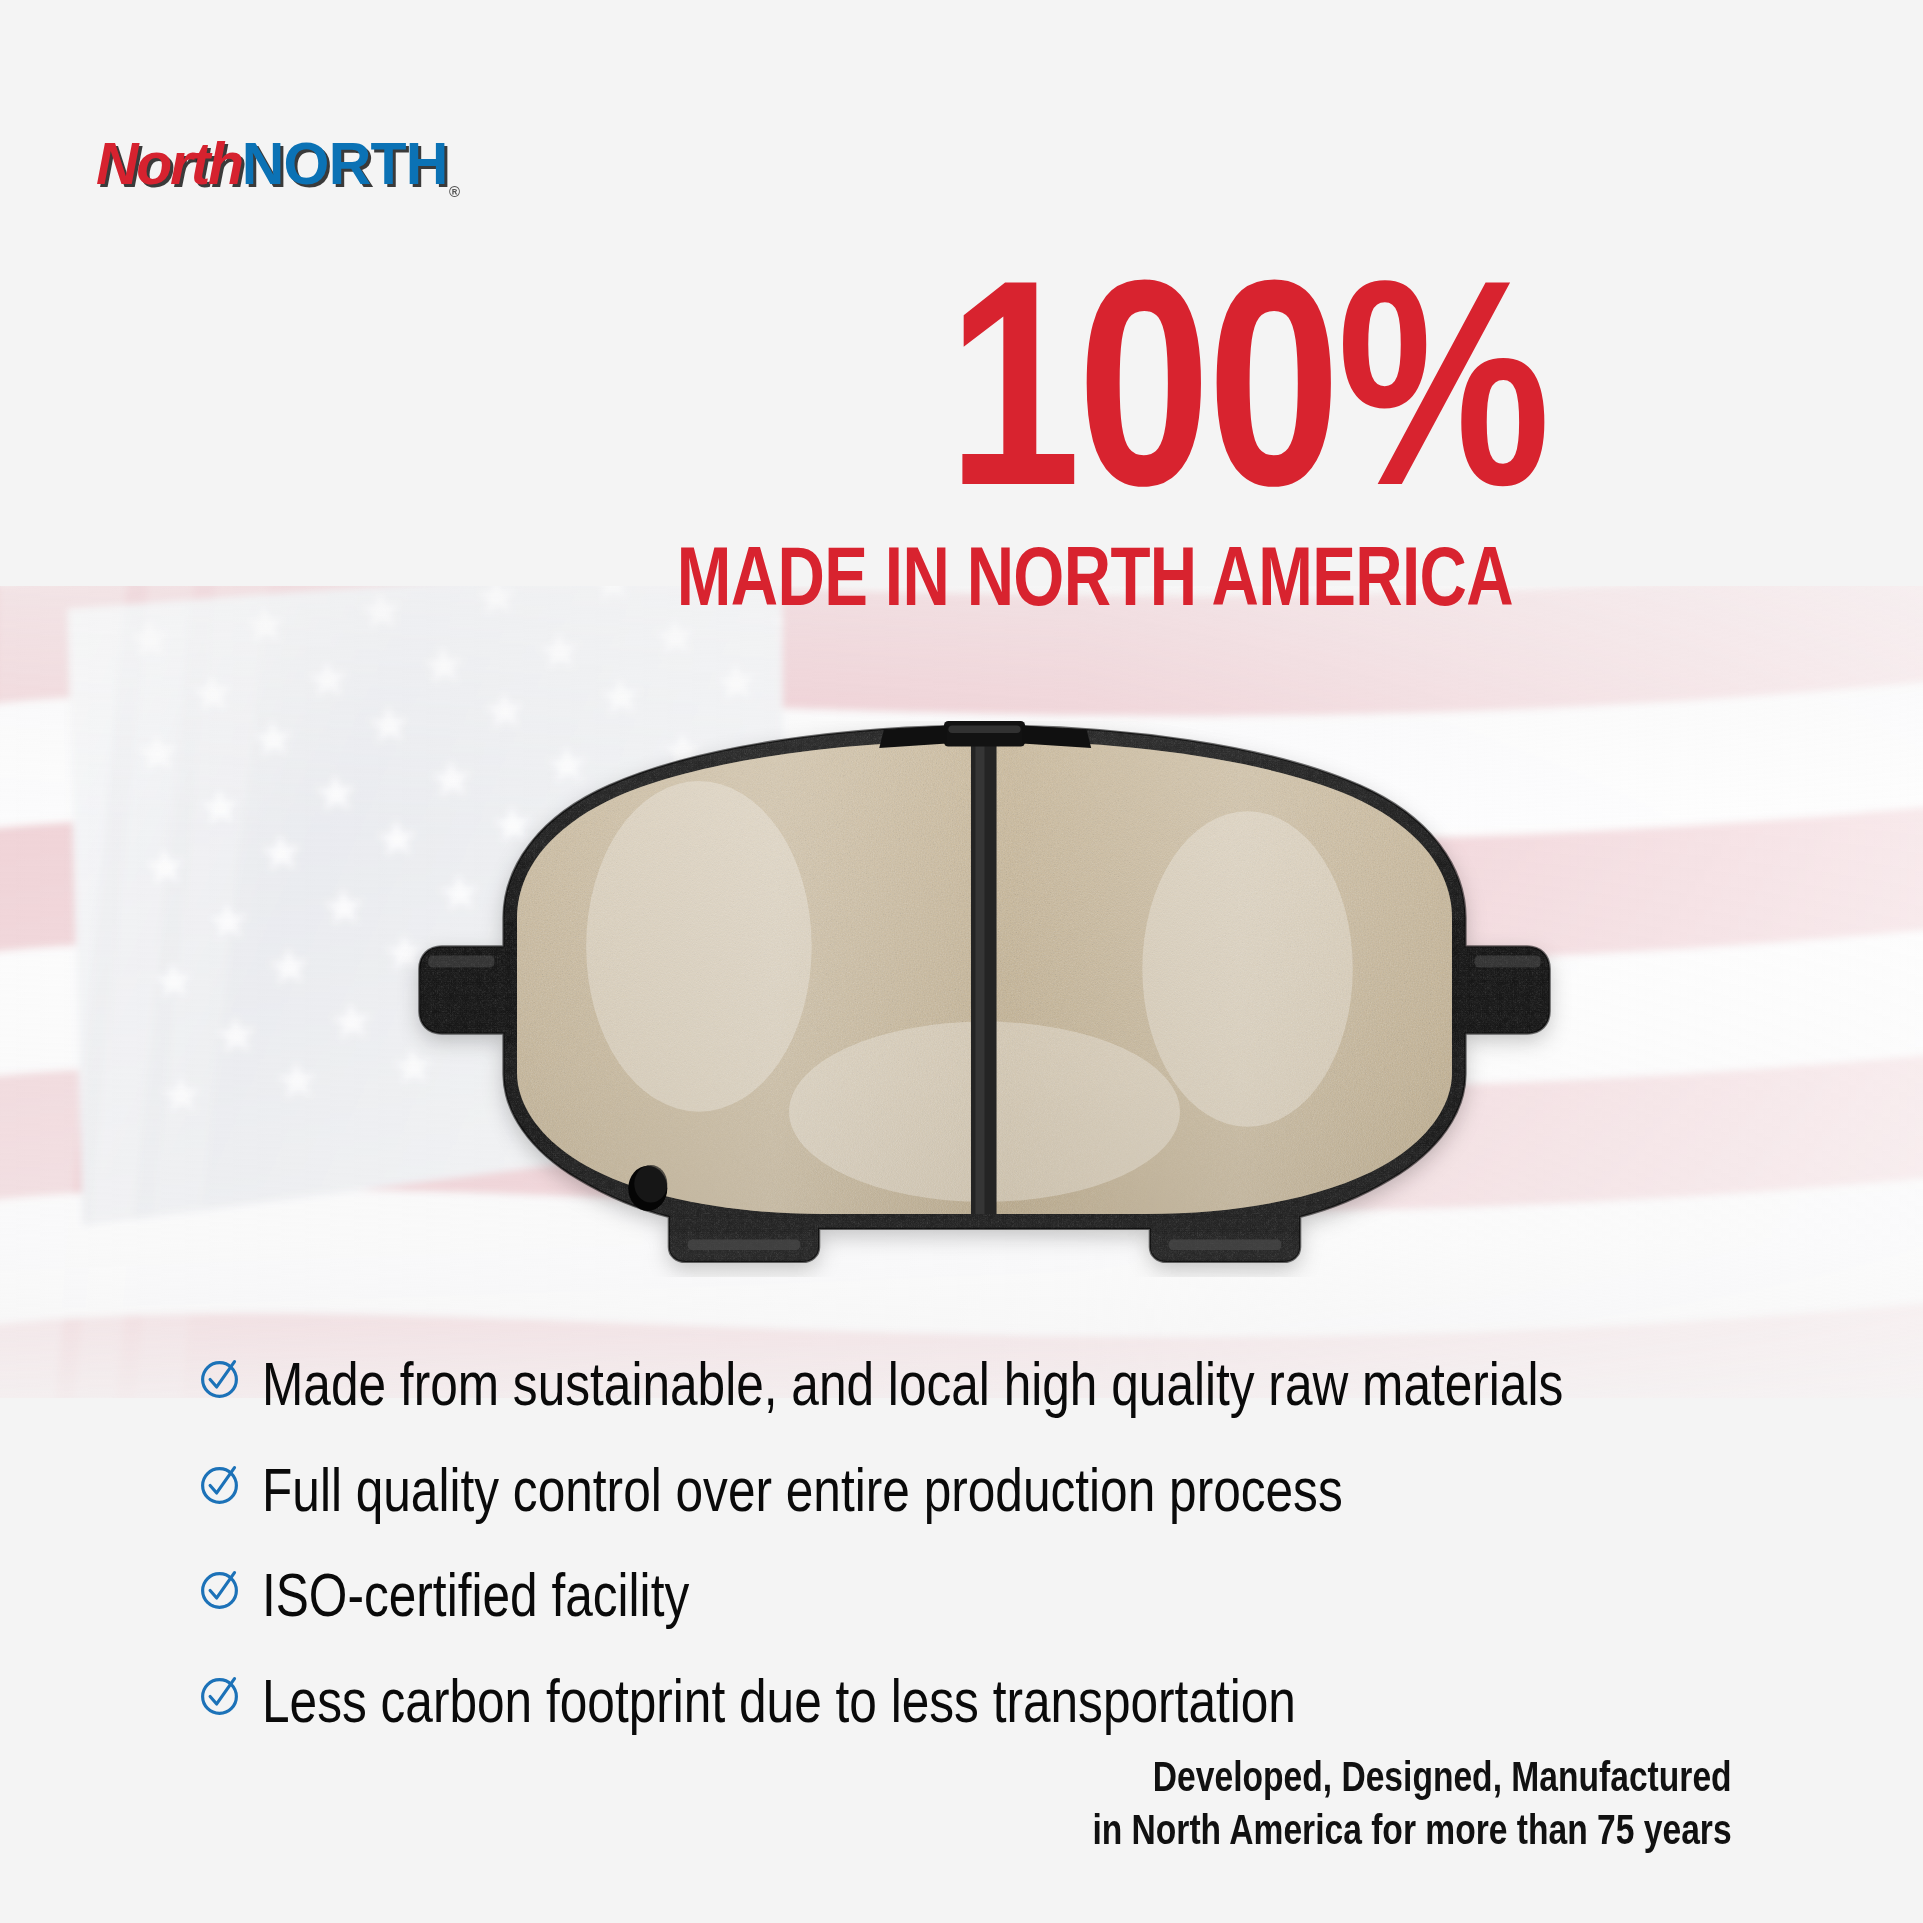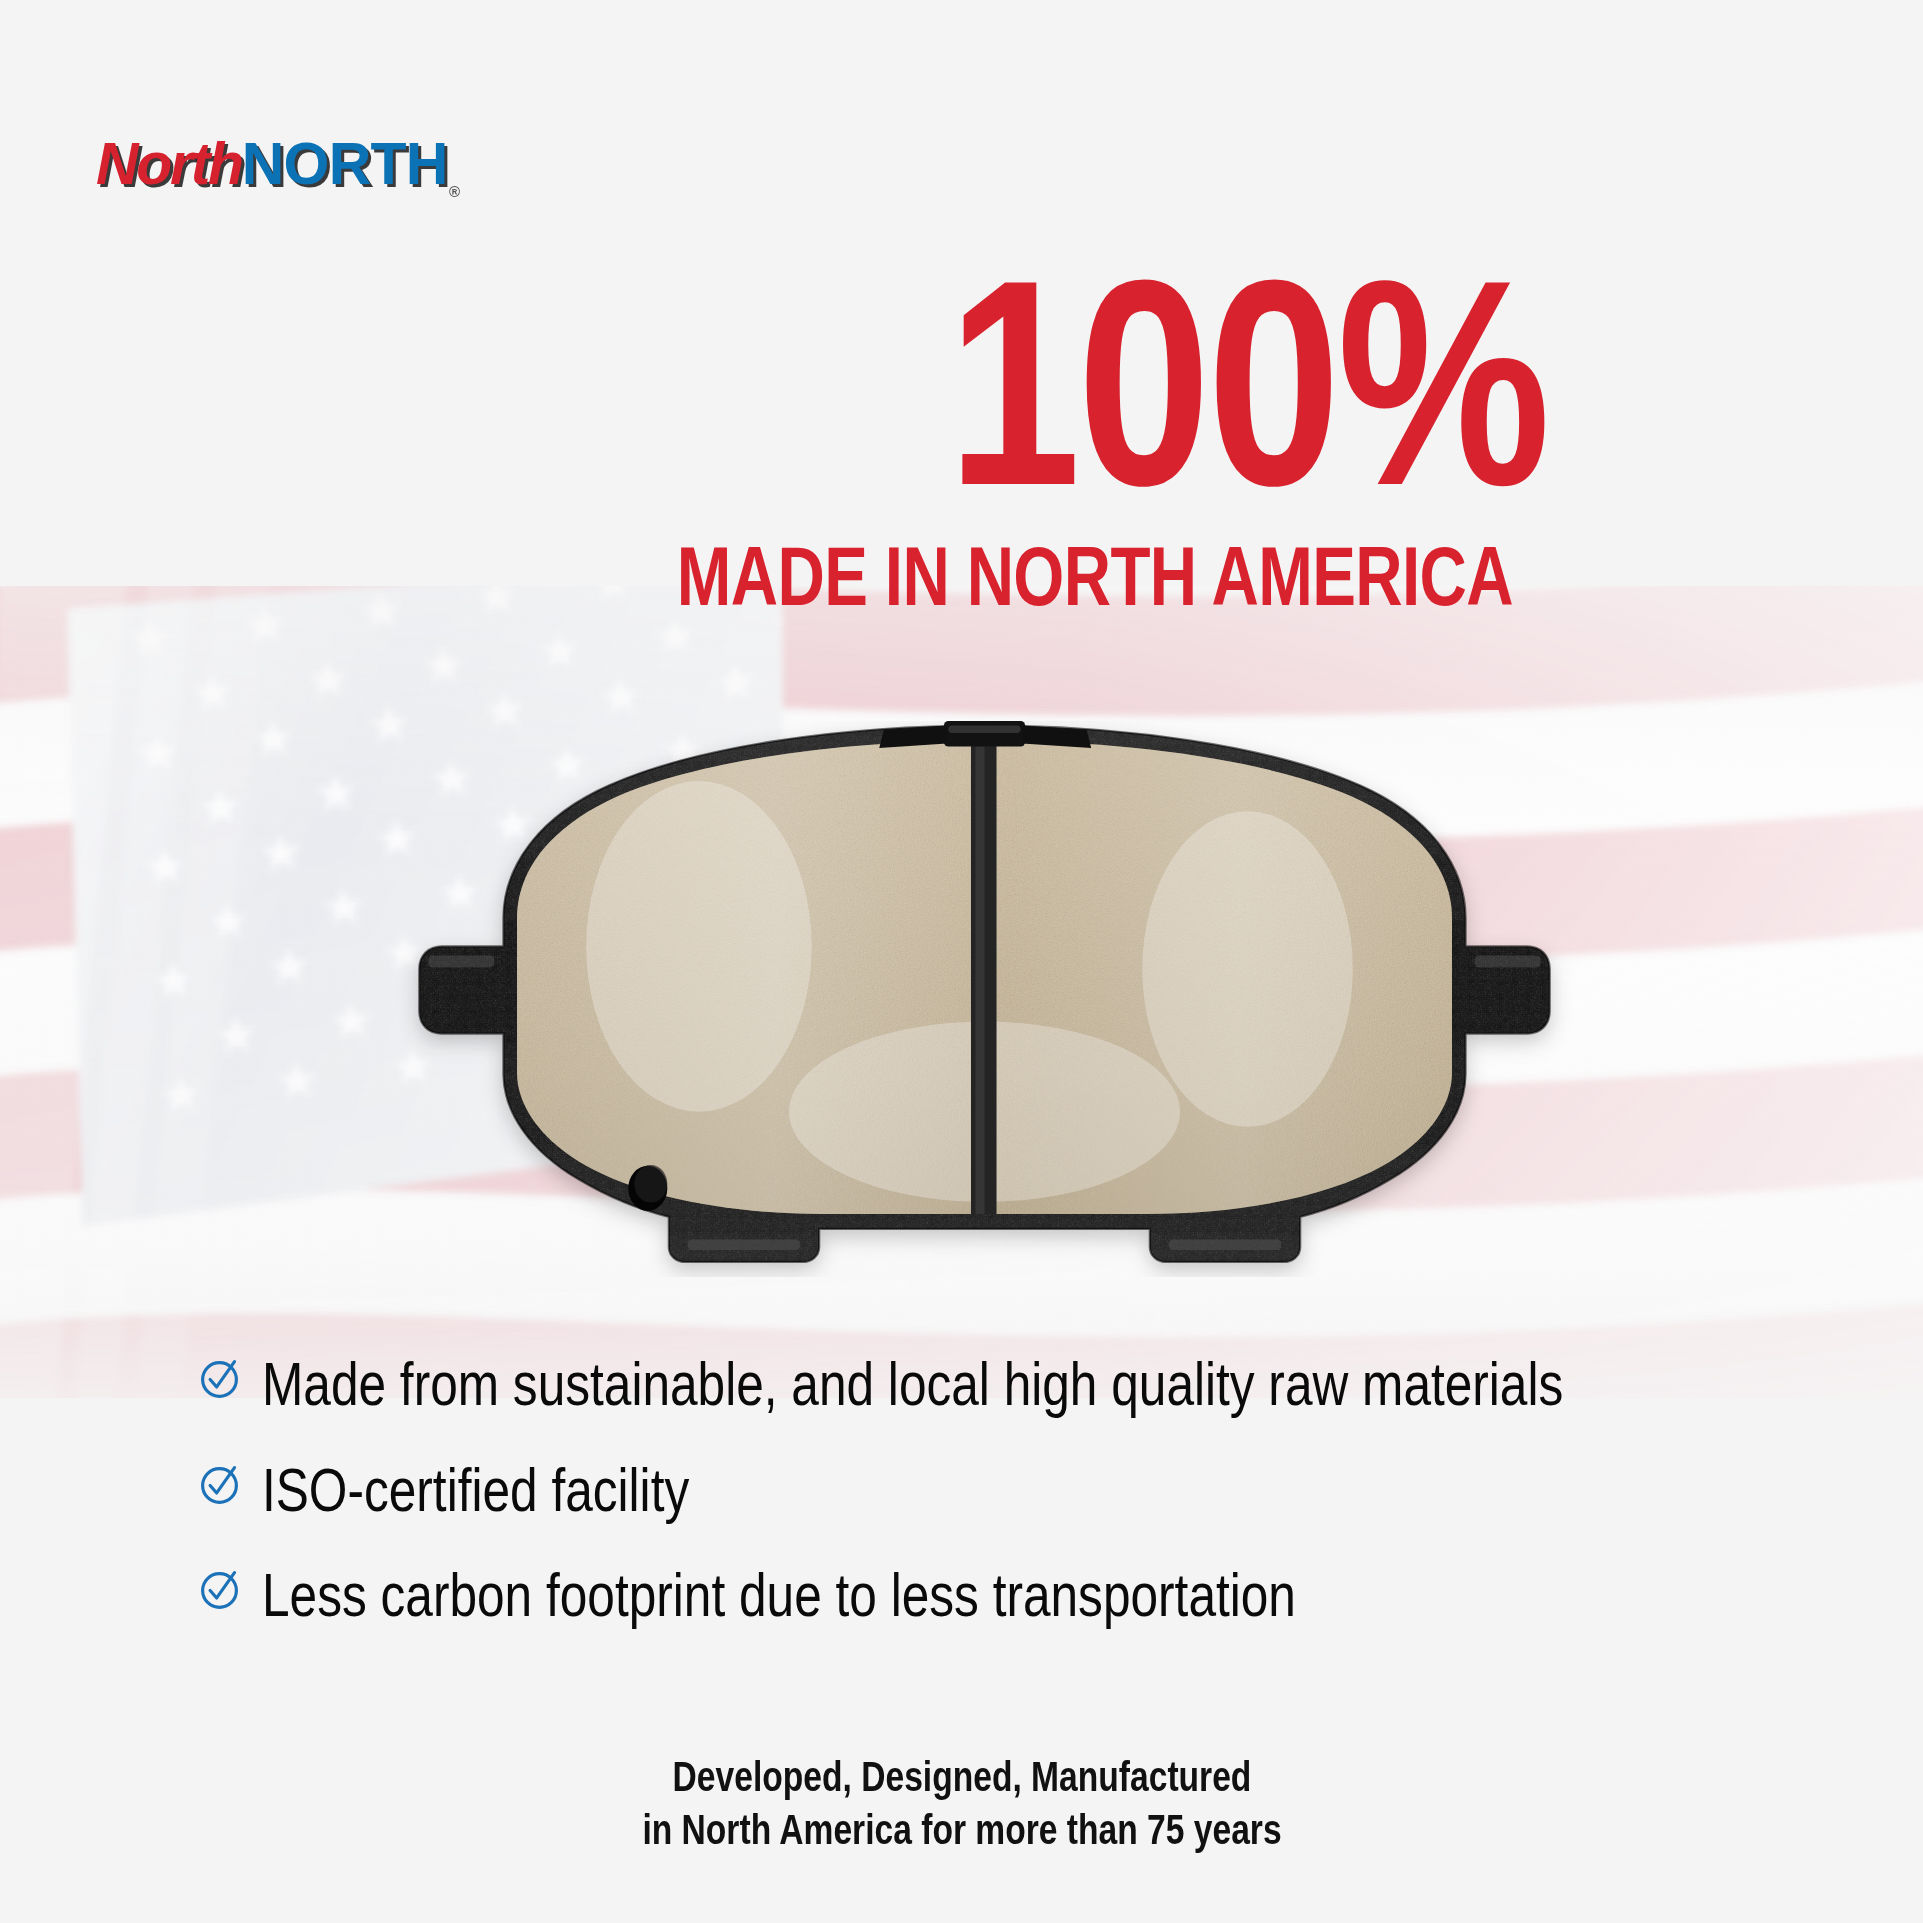--- a/index.html
+++ b/index.html
@@ -78,21 +78,21 @@
   .feature-check svg{ width:100%; height:100%; display:block; }
   .feature-text{
     font-size:62px; line-height:1; color:#0a0a0a;
     transform:scaleX(.80); transform-origin:left center;
     white-space:nowrap;
     font-family:"Liberation Sans", sans-serif;
   }
 
   
   #footer-block{
-    position:absolute; left:0; top:1751px; width:1924px; text-align:center;
+    position:absolute; left:0; top:1751px; width:1924px; text-align:right;
   }
   .footer-line{
     font-size:42px; line-height:1.26; font-weight:bold; color:#111;
     transform:scaleX(.80); transform-origin:center;
     font-family:"Liberation Sans", sans-serif;
   }
 </style>
 </head>
 <body>
 
@@ -323,20 +323,29 @@
   <div class="feature-row">
     <span class="feature-check">
       <svg viewBox="0 0 48 48">
         <circle cx="24" cy="25" r="18" fill="none" stroke="#1c72b8" stroke-width="3.4"></circle>
         <path d="M14 25 L21 33 L40 6" fill="none" stroke="#1c72b8" stroke-width="3.4" stroke-linecap="round" stroke-linejoin="round"></path>
       </svg>
     </span>
     <span class="feature-text">Made from sustainable, and local high quality raw materials</span>
   </div>
 
+  <div class="feature-row">
+    <span class="feature-check">
+      <svg viewBox="0 0 48 48">
+        <circle cx="24" cy="25" r="18" fill="none" stroke="#1c72b8" stroke-width="3.4"></circle>
+        <path d="M14 25 L21 33 L40 6" fill="none" stroke="#1c72b8" stroke-width="3.4" stroke-linecap="round" stroke-linejoin="round"></path>
+      </svg>
+    </span>
+    <span class="feature-text">Full quality control over entire production process</span>
+  </div>
 
   <div class="feature-row">
     <span class="feature-check">
       <svg viewBox="0 0 48 48">
         <circle cx="24" cy="25" r="18" fill="none" stroke="#1c72b8" stroke-width="3.4"></circle>
         <path d="M14 25 L21 33 L40 6" fill="none" stroke="#1c72b8" stroke-width="3.4" stroke-linecap="round" stroke-linejoin="round"></path>
       </svg>
     </span>
     <span class="feature-text">ISO-certified facility</span>
   </div>

